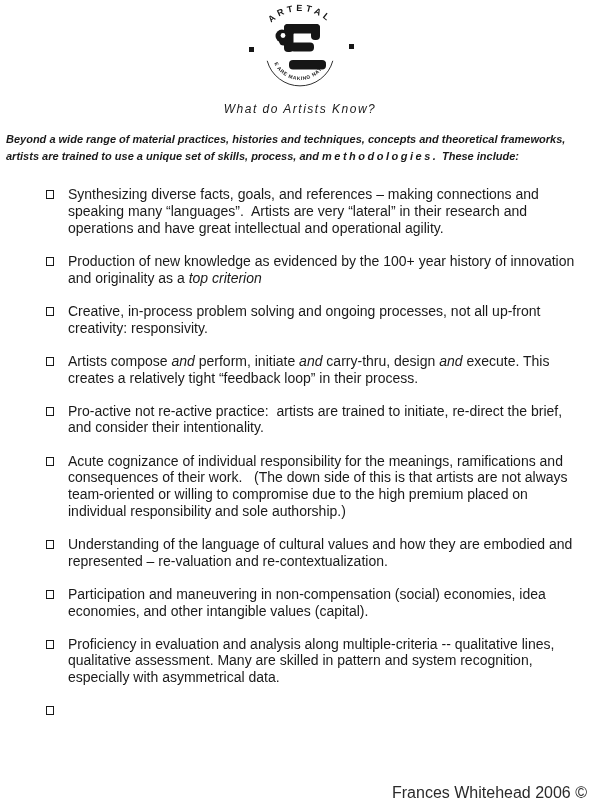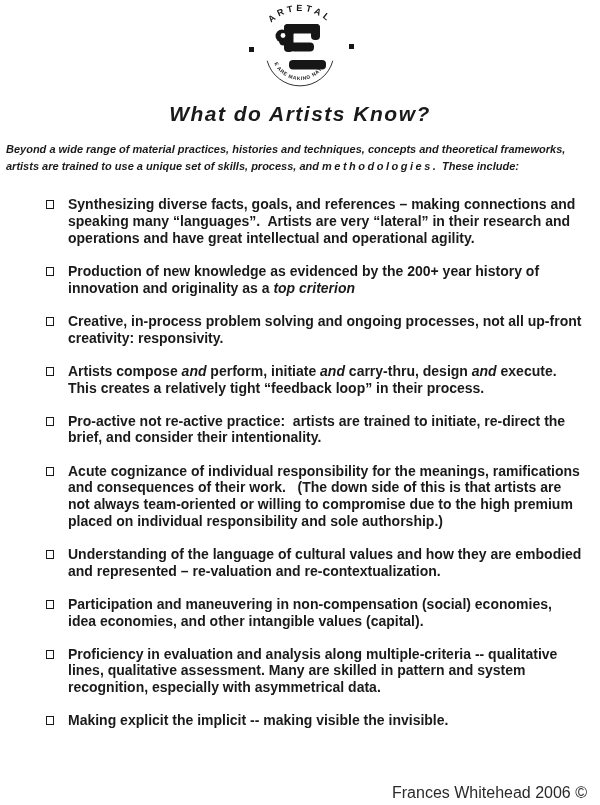--- a/index.html
+++ b/index.html
@@ -9,22 +9,22 @@
     color:#1a1a1a;
     font-family:"Liberation Sans",sans-serif;
     position:relative;
     overflow:hidden;
   }
   .page{padding:2px 6px 0 6px;}
   .logo-wrap{text-align:center;margin-top:2px;}
   .logo-wrap svg{display:block;margin:0 auto;}
   .page-title{
     text-align:center;
-    font-weight:bold;font-style:italic;
-    font-size:21px;letter-spacing:1.5px;
+    font-weight:normal;font-style:italic;
+    font-size:12px;letter-spacing:1.5px;
     margin-top:4px;
   }
   .intro{
     font-weight:bold;font-style:italic;
     font-size:11px;line-height:16.7px;
     margin-top:15px;
     max-width:578px;
     white-space:pre-wrap;
   }
   ul.skills{
@@ -38,21 +38,21 @@
     margin-bottom:16.5px;
   }
   .bullet{
     flex:0 0 auto;
     width:6px;height:7px;
     border:1.5px solid #1a1a1a;
     margin:4px 14px 0 0;
     background:#fff;
   }
   .li-text{
-    font-weight:bold;
+    font-weight:normal;
     font-size:14px;line-height:16.7px;
     max-width:514px;
     white-space:pre-wrap;
   }
   .it{font-style:italic;}
   .lsp{letter-spacing:2.5px;}
   .footer{
     position:absolute;
     right:13px;top:784px;
     font-size:16px;
@@ -103,21 +103,21 @@
 
   <div class="intro"><span>Beyond a wide range of material practices, histories and techniques, concepts and theoretical frameworks, artists are trained to use a unique set of skills, process, and </span><span class="lsp">methodologies</span><span>.  These include:</span></div>
 
   <ul class="skills">
       <li>
         <span class="bullet"></span>
         <span class="li-text"><span>Synthesizing diverse facts, goals, and references – making connections and speaking many “languages”.  Artists are very “lateral” in their research and operations and have great intellectual and operational agility.</span></span>
       </li>
       <li>
         <span class="bullet"></span>
-        <span class="li-text"><span>Production of new knowledge as evidenced by the 200+ year history of innovation and originality as a </span><span class="it">top criterion</span></span>
+        <span class="li-text"><span>Production of new knowledge as evidenced by the 100+ year history of innovation and originality as a </span><span class="it">top criterion</span></span>
       </li>
       <li>
         <span class="bullet"></span>
         <span class="li-text"><span>Creative, in-process problem solving and ongoing processes, not all up-front creativity: responsivity.</span></span>
       </li>
       <li>
         <span class="bullet"></span>
         <span class="li-text"><span>Artists compose </span><span class="it">and</span><span> perform, initiate </span><span class="it">and</span><span> carry-thru, design </span><span class="it">and</span><span> execute. This creates a relatively tight “feedback loop” in their process.</span></span>
       </li>
       <li>
@@ -135,19 +135,18 @@
       <li>
         <span class="bullet"></span>
         <span class="li-text"><span>Participation and maneuvering in non-compensation (social) economies, idea economies, and other intangible values (capital).</span></span>
       </li>
       <li>
         <span class="bullet"></span>
         <span class="li-text"><span>Proficiency in evaluation and analysis along multiple-criteria -- qualitative lines, qualitative assessment. Many are skilled in pattern and system recognition, especially with asymmetrical data.</span></span>
       </li>
       <li>
         <span class="bullet"></span>
-        <span class="li-text"><span>Making explicit the implicit -- making visible the invisible.</span></span>
       </li>
     </ul>
 
 </div>
 
 <div class="footer">Frances Whitehead 2006 ©</div>
 
 </body></html>

